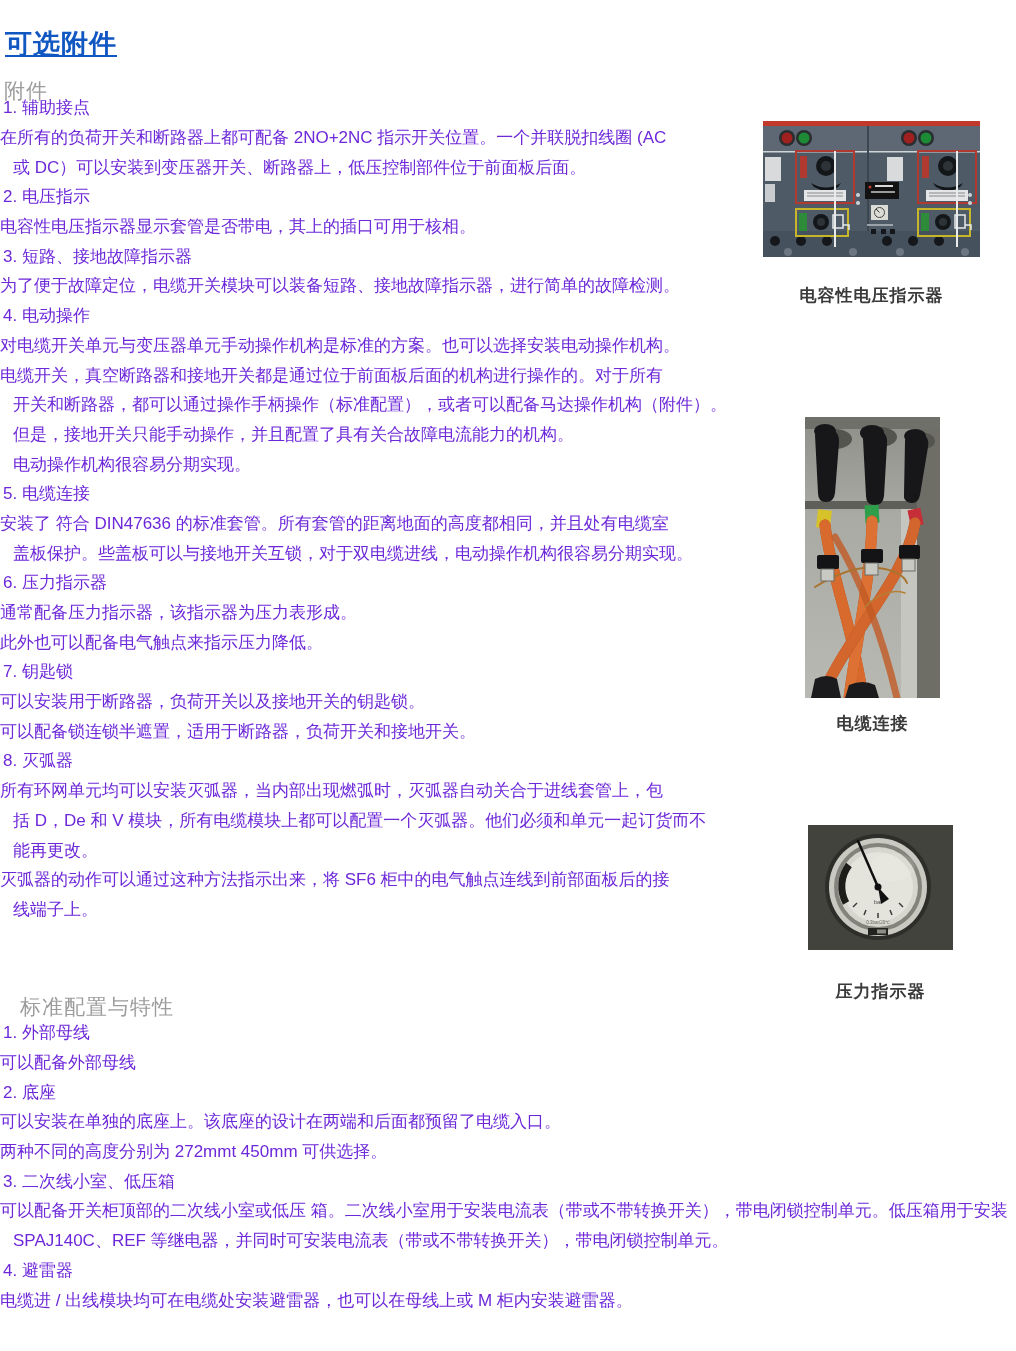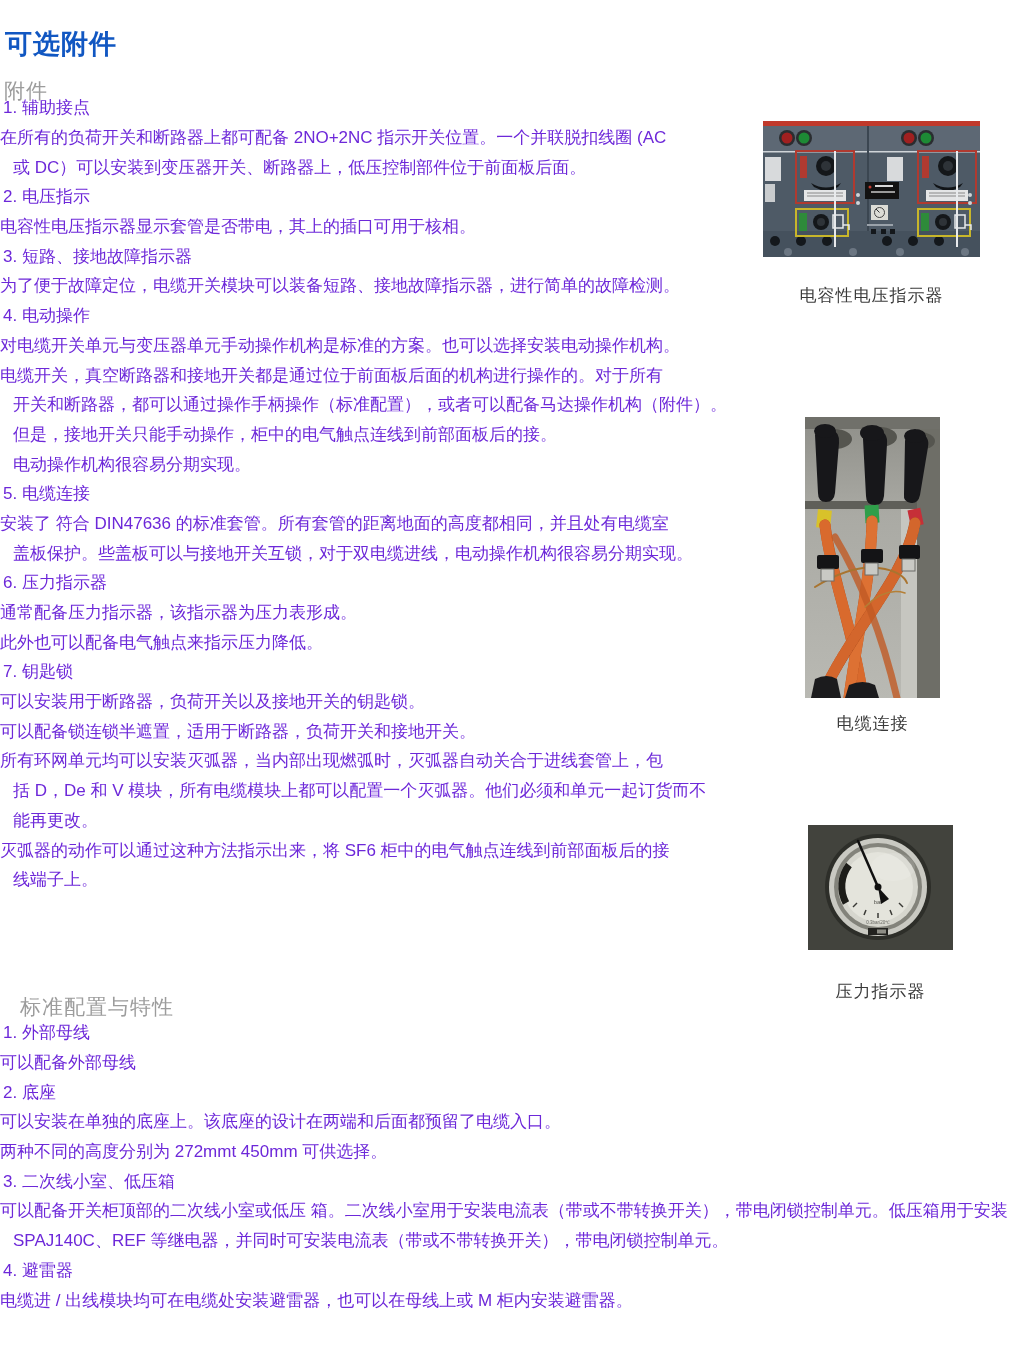--- a/index.html
+++ b/index.html
@@ -3,21 +3,21 @@
 <meta charset="utf-8">
 <style>
   html,body{margin:0;padding:0;}
   body{
     width:1016px;height:1351px;position:relative;background:#ffffff;
     font-family:"Liberation Sans",sans-serif;
     overflow:hidden;color:#2c2c2c;
   }
   .page-title{
     position:absolute;left:5px;top:8px;
-    font-size:27px;font-weight:bold;color:#1157c2;letter-spacing:1px;
+    font-size:27px;font-weight:bold;color:#1157c2;letter-spacing:1px;text-decoration:underline;
   }
   .section-heading{
     position:absolute;left:4px;
     font-size:21px;font-weight:400;color:#9c9c9c;letter-spacing:1px;
   }
   #heading-1{top:60px;}
   #heading-2{top:976px;margin-left:16px;}
   .lines{position:absolute;left:0;}
   #lines-1{top:93px;}
   #lines-2{top:1018px;}
@@ -25,21 +25,21 @@
     height:29.7px;display:flex;align-items:center;
     white-space:nowrap;font-size:17px;color:#6d28d9;
   }
   .line.num{padding-left:3px;}
   .line.cont{padding-left:13px;}
   .line.indent{}
   .figure{position:absolute;}
   .figure svg{display:block;}
   .fig-caption{
     position:absolute;text-align:center;
-    font-size:17px;font-weight:normal;color:#3a3a3a;letter-spacing:1px;
+    font-size:17px;font-weight:bold;color:#3a3a3a;letter-spacing:1px;
   }
   #caption-1{left:763px;top:284px;width:217px;}
   #caption-2{left:805px;top:712px;width:135px;}
   #caption-3{left:808px;top:980px;width:145px;}
 </style>
 </head>
 <body>
 
 <h1 class="page-title">可选附件</h1>
 
@@ -49,31 +49,32 @@
     <div class="line indent">在所有的负荷开关和断路器上都可配备 2NO+2NC 指示开关位置。一个并联脱扣线圈 (AC</div>
     <div class="line cont">或 DC）可以安装到变压器开关、断路器上，低压控制部件位于前面板后面。</div>
     <div class="line num">2. 电压指示</div>
     <div class="line indent">电容性电压指示器显示套管是否带电，其上的插口可用于核相。</div>
     <div class="line num">3. 短路、接地故障指示器</div>
     <div class="line indent">为了便于故障定位，电缆开关模块可以装备短路、接地故障指示器，进行简单的故障检测。</div>
     <div class="line num">4. 电动操作</div>
     <div class="line indent">对电缆开关单元与变压器单元手动操作机构是标准的方案。也可以选择安装电动操作机构。</div>
     <div class="line indent">电缆开关，真空断路器和接地开关都是通过位于前面板后面的机构进行操作的。对于所有</div>
     <div class="line cont">开关和断路器，都可以通过操作手柄操作（标准配置），或者可以配备马达操作机构（附件）。</div>
-    <div class="line cont">但是，接地开关只能手动操作，柜中的电气触点连线到前部面板后的接。</div>
+    <div class="line cont">但是，接地开关只能手动操作，并且配置了具有关合故障电流能力的机构。</div>
     <div class="line cont">电动操作机构很容易分期实现。</div>
     <div class="line num">5. 电缆连接</div>
     <div class="line indent">安装了 符合 DIN47636 的标准套管。所有套管的距离地面的高度都相同，并且处有电缆室</div>
     <div class="line cont">盖板保护。些盖板可以与接地开关互锁，对于双电缆进线，电动操作机构很容易分期实现。</div>
     <div class="line num">6. 压力指示器</div>
     <div class="line indent">通常配备压力指示器，该指示器为压力表形成。</div>
     <div class="line indent">此外也可以配备电气触点来指示压力降低。</div>
     <div class="line num">7. 钥匙锁</div>
     <div class="line indent">可以安装用于断路器，负荷开关以及接地开关的钥匙锁。</div>
     <div class="line indent">可以配备锁连锁半遮置，适用于断路器，负荷开关和接地开关。</div>
+    <div class="line num">8. 灭弧器</div>
     <div class="line indent">所有环网单元均可以安装灭弧器，当内部出现燃弧时，灭弧器自动关合于进线套管上，包</div>
     <div class="line cont">括 D，De 和 V 模块，所有电缆模块上都可以配置一个灭弧器。他们必须和单元一起订货而不</div>
     <div class="line cont">能再更改。</div>
     <div class="line indent">灭弧器的动作可以通过这种方法指示出来，将 SF6 柜中的电气触点连线到前部面板后的接</div>
     <div class="line cont">线端子上。</div>
   </div>
 
 <h2 class="section-heading" id="heading-2">标准配置与特性</h2>
 <div class="lines" id="lines-2">
     <div class="line num">1. 外部母线</div>

